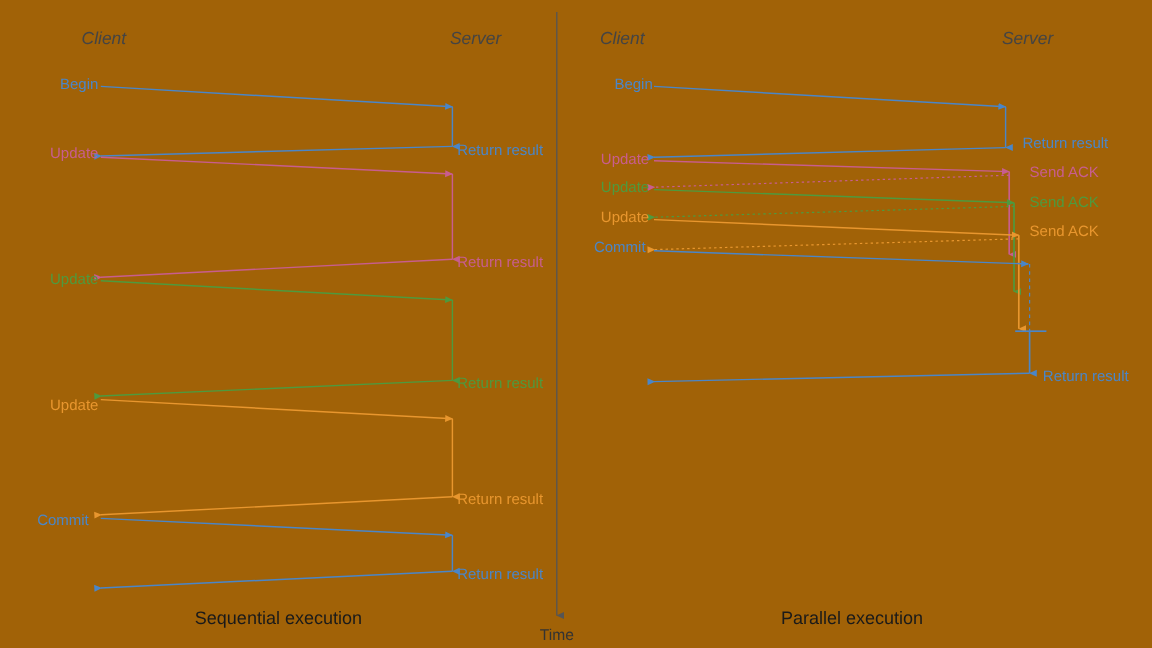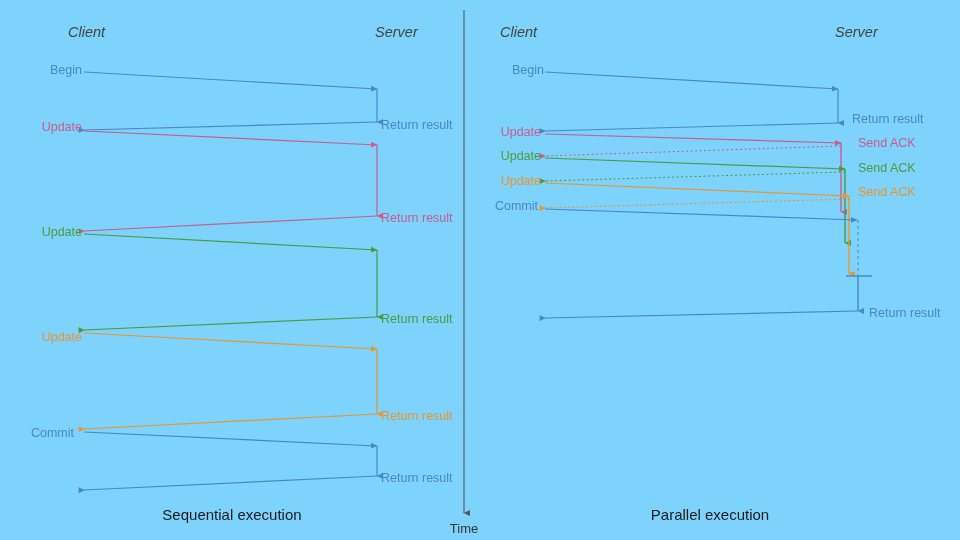--- a/index.html
+++ b/index.html
@@ -1,18 +1,18 @@
 <!DOCTYPE html>
 <html><head>
 <meta charset="utf-8">
 <style>
   html,body{margin:0;padding:0;background:#ffffff;}
   body{width:960px;height:540px;overflow:hidden;
        font-family:"Liberation Sans","DejaVu Sans",sans-serif;}
-  #stage{position:relative;width:960px;height:540px;background:#7dd3fc;}
+  #stage{position:relative;width:960px;height:540px;background:#a16207;}
   svg#diagram{position:absolute;left:0;top:0;width:960px;height:540px;}
   .hdr{font-style:italic;font-size:14.5px;fill:#444444;}
   .lbl{font-size:12.5px;}
   .caption{font-size:15px;fill:#1a1a1a;}
   .axis-lbl{font-size:13px;fill:#333333;}
   text{dominant-baseline:middle;}
 </style>
 </head>
 <body>
 

